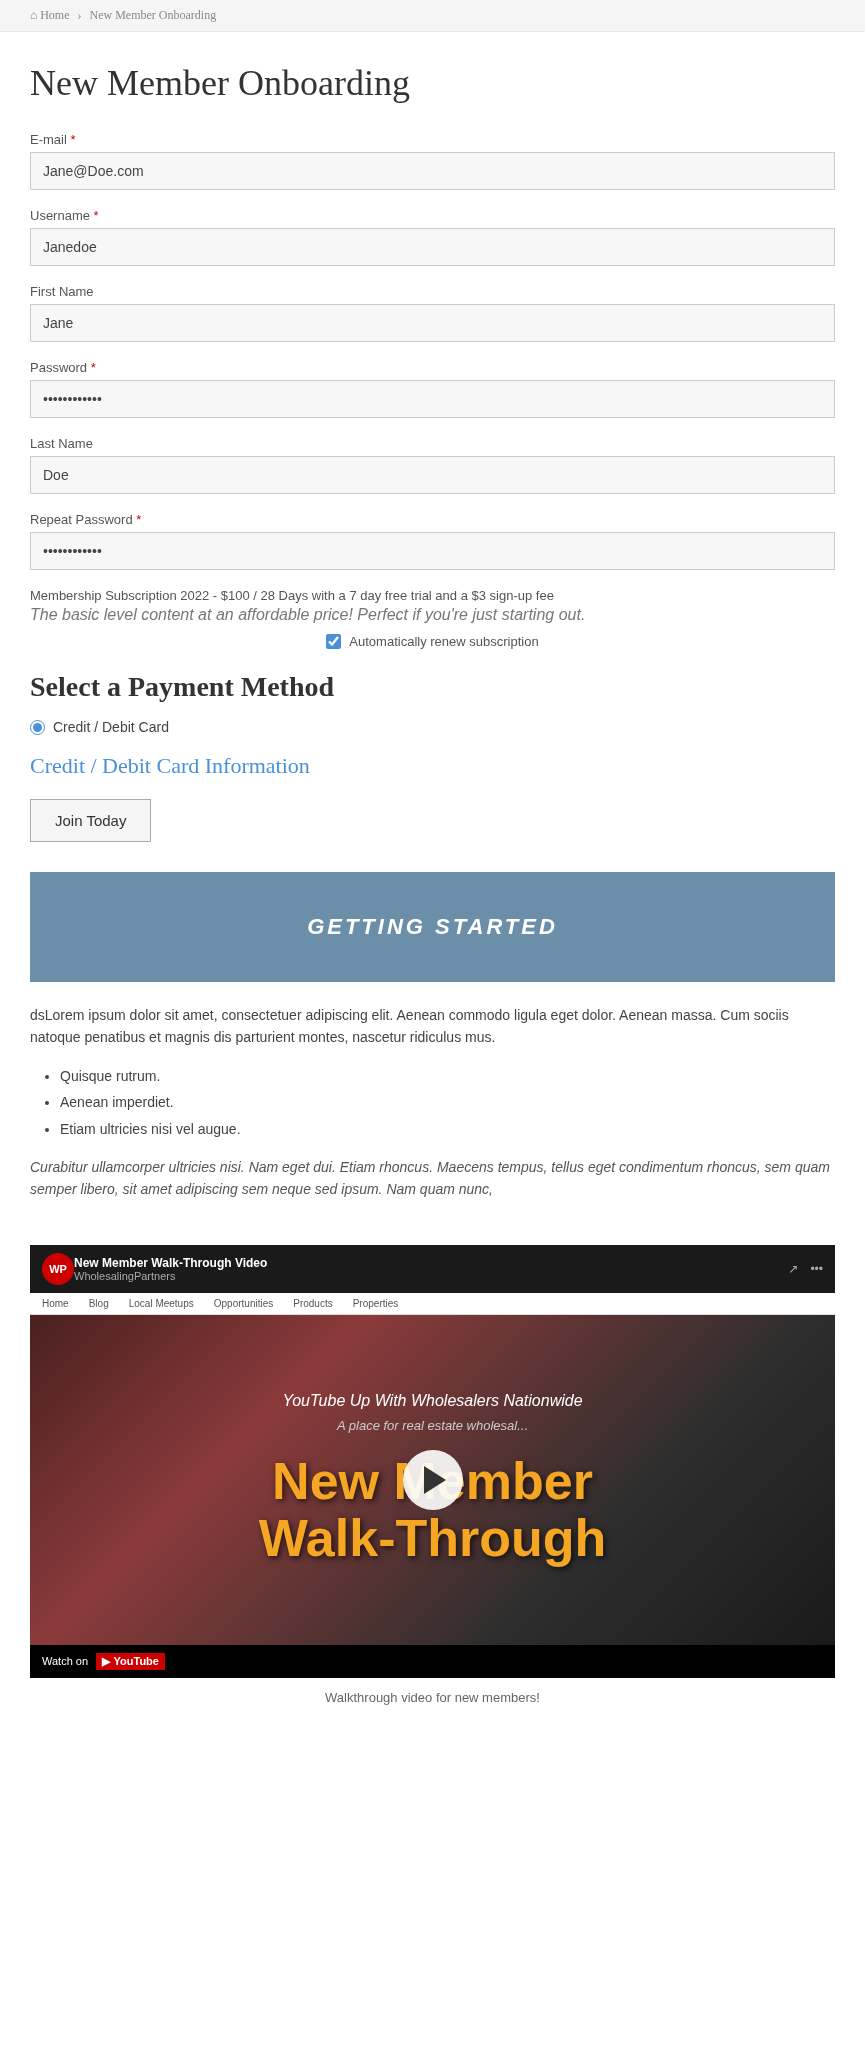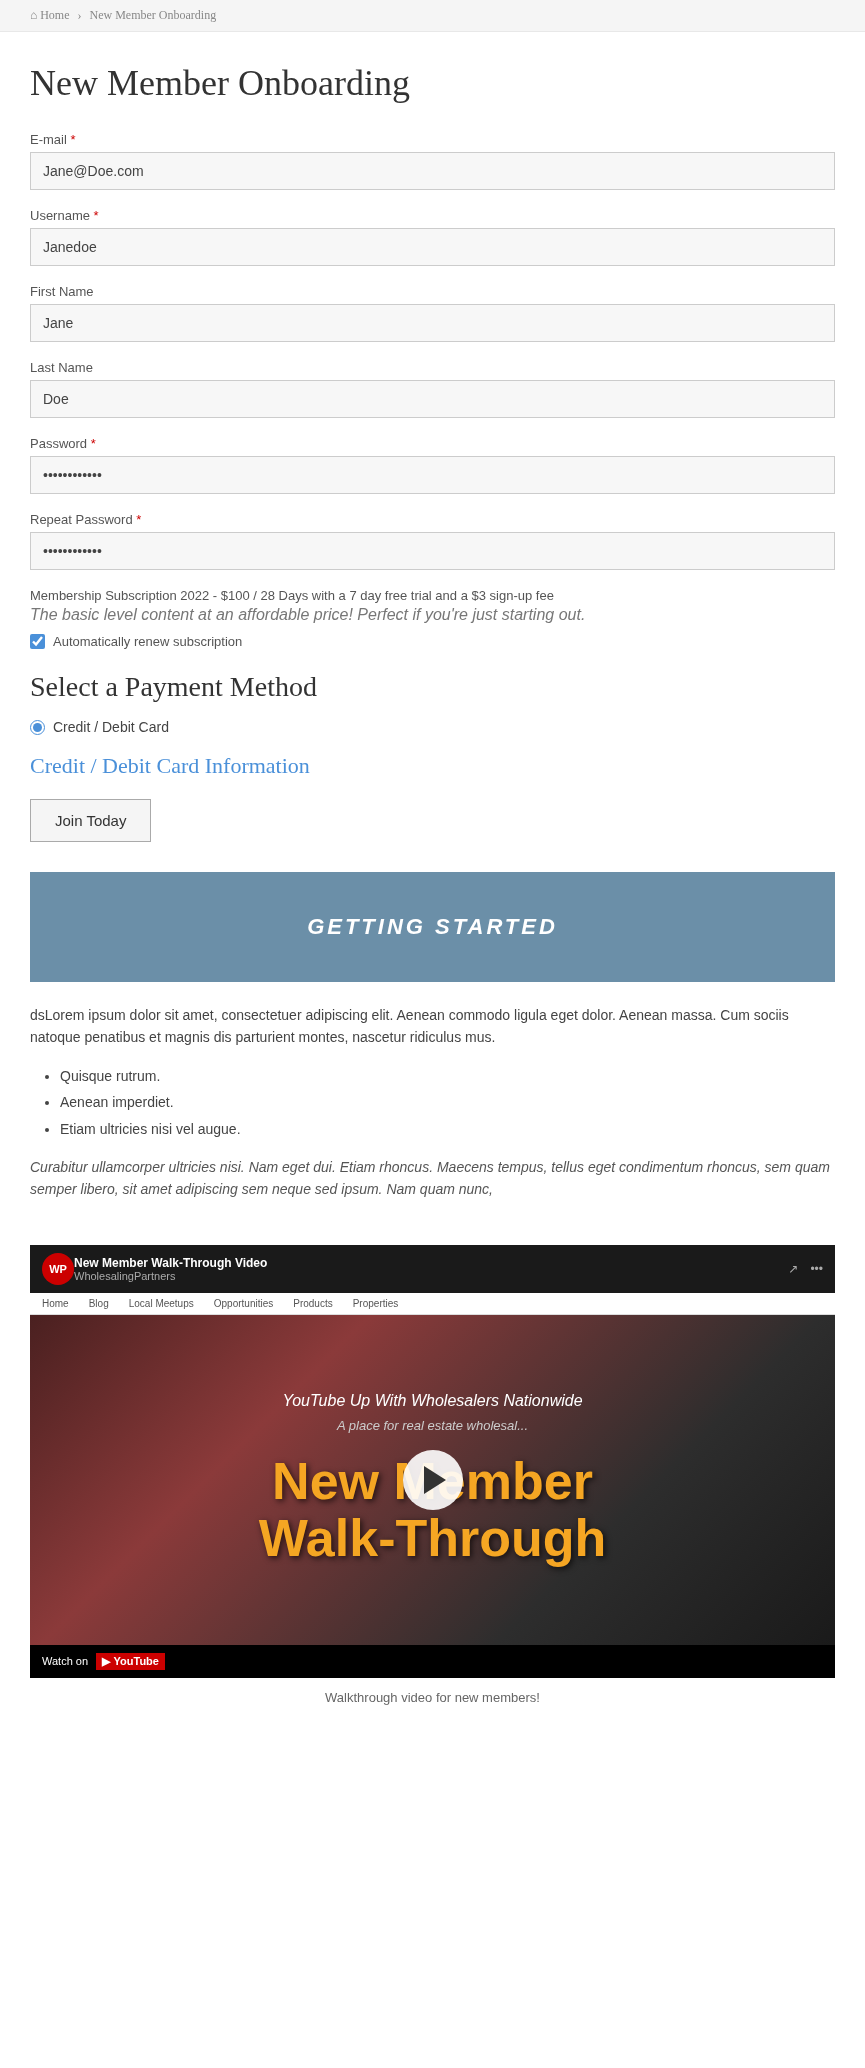--- a/index.html
+++ b/index.html
@@ -77,35 +77,36 @@
       font-family: Arial, sans-serif;
       margin-top: 3px;
     }
 
     .auto-renew {
       display: flex;
       align-items: center;
       gap: 8px;
       margin-bottom: 22px;
       margin-top: 0;
+      justify-content: center;
     }
     .auto-renew input[type=checkbox] {
       width: 15px;
       height: 15px;
       accent-color: #4a90d9;
     }
     .auto-renew label {
       font-size: 13px;
       color: #555;
       font-family: Arial, sans-serif;
     }
 
     h2.section-title {
       font-size: 28px;
-      font-weight: normal;
+      font-weight: bold;
       color: #333;
       margin-bottom: 16px;
       font-family: Georgia, serif;
     }
 
     .payment-options {
       margin-bottom: 18px;
     }
     .radio-option {
       display: flex;
@@ -361,30 +362,30 @@
   </div>
 
   
   <div class="form-group">
     <label class="form-label">First Name</label>
     <input type="text" class="form-input" value="Jane" style="">
   </div>
 
   
   <div class="form-group">
-    <label class="form-label">Last Name</label>
-    <input type="text" class="form-input" value="Doe" style="">
-  </div>
-
-  
-  <div class="form-group">
     <label class="form-label">
       <span>Password</span> <span class="required">*</span>
     </label>
     <input type="password" class="form-input" value="············" style="">
+  </div>
+
+  
+  <div class="form-group">
+    <label class="form-label">Last Name</label>
+    <input type="text" class="form-input" value="Doe" style="">
   </div>
 
   
   <div class="form-group">
     <label class="form-label">
       <span>Repeat Password</span> <span class="required">*</span>
     </label>
     <input type="password" class="form-input" value="············" style="">
   </div>
 

